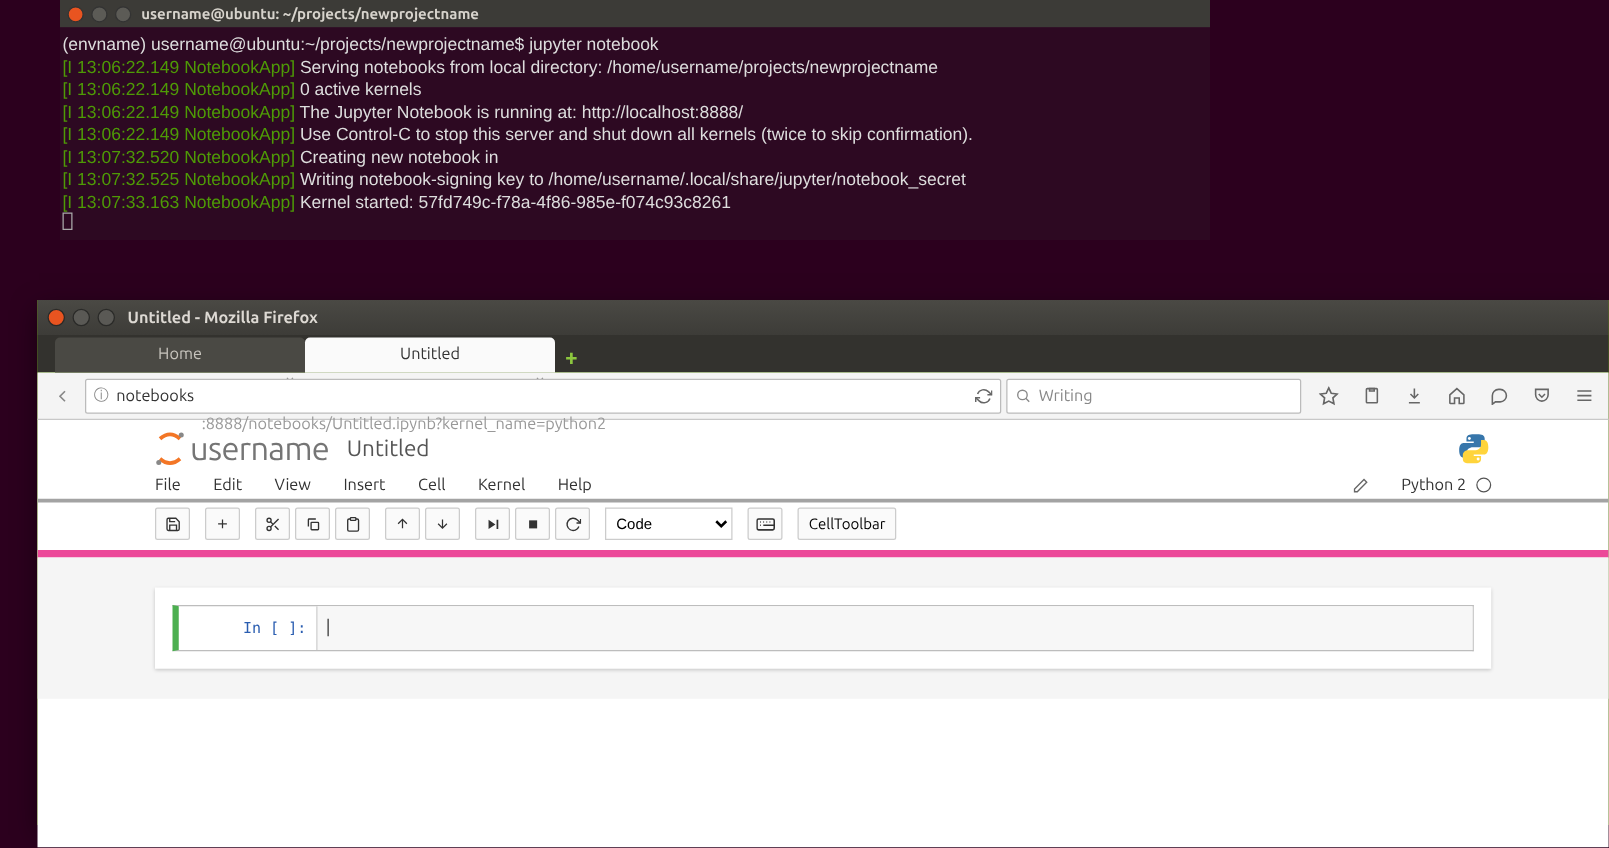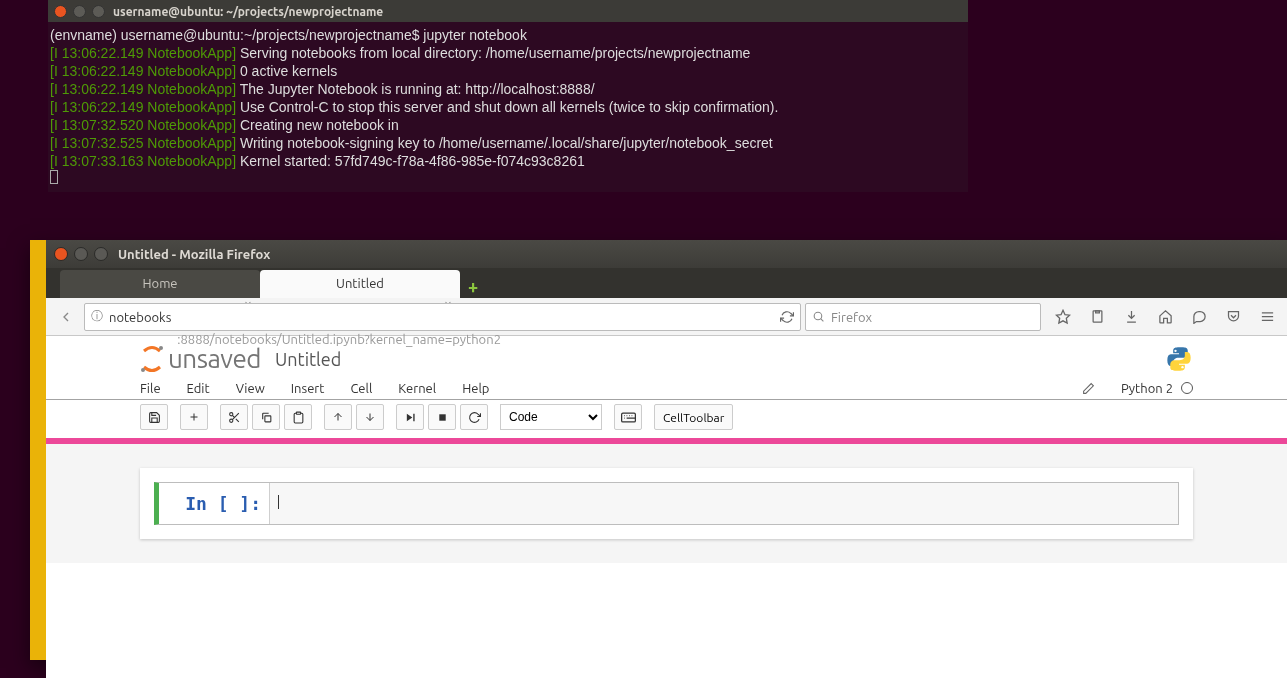--- a/index.html
+++ b/index.html
@@ -10,21 +10,21 @@
 .term-titlebar { background:#3c3b37; height:22px; display:flex; align-items:center; padding:0 6px; gap:8px; }
 .term-btns { display:flex; gap:6px; }
 .tbtn { width:13px; height:13px; border-radius:50%; background:#5c5b56; border:1px solid #333; }
 .tbtn.close { background:#e95420; }
 .term-title { color:#d7d3cc; font-size:12px; font-weight:bold; }
 .term-body { background:#2d0922; color:#ddd; font-family:Liberation Sans, sans-serif; font-size:14px; line-height:18px; padding:4px 2px; white-space:pre-wrap; word-break:break-all; }
 .g { color:#4e9a06; }
 .cursor { display:inline-block; width:8px; height:14px; border:1px solid #aaa; }
 
 
-.ffx { position:absolute; left:30px; top:240px; width:1257px; height:420px; background:#eab308; box-shadow:0 8px 20px rgba(0,0,0,.5);padding-left:16px; }
+.ffx { position:absolute; left:30px; top:240px; width:1257px; height:420px; background:#84cc16; box-shadow:0 8px 20px rgba(0,0,0,.5); }
 .ffx-titlebar { height:28px; background:linear-gradient(#4a4944,#3d3c38); display:flex; align-items:center; gap:10px; padding:0 8px; }
 .ffx-btns { display:flex; gap:6px; }
 .fbtn { width:14px; height:14px; border-radius:50%; background:#5a5955; border:1px solid #2a2a28; }
 .fbtn.close { background:#e95420; }
 .ffx-title { color:#ddd9d3; font-size:13px; font-weight:bold; }
 
 .tab-strip { height:30px; background:#33322e; display:flex; align-items:flex-end; padding-left:14px; }
 .tab { height:28px; width:200px; display:flex; align-items:center; padding:0 8px; gap:6px; font-size:13px; border-top-left-radius:4px; border-top-right-radius:4px;flex-direction:column; }
 .tab.inactive { background:#4a4944; color:#c7c4bd; }
 .tab.active { background:#fafafa; color:#333; }
@@ -45,36 +45,36 @@
 
 .page { background:#fff; height:342px; overflow:hidden; }
 .jp-header { display:flex; align-items:center; gap:14px; padding:8px 94px 4px; }
 .jp-logo { display:flex; align-items:center; gap:4px; }
 .jp-logo-txt { font-size:26px; color:#757575; letter-spacing:-0.5px; }
 .jp-brackets { width:24px; }
 .jp-doc-title { font-size:18px; color:#555; }
 .jp-checkpoint { font-size:12px; color:#777; }
 .py-logo { margin-left:auto; }
 
-.jp-menu { display:flex; gap:26px; padding:4px 94px; border-bottom:1px solid #a3a3a3; font-size:13px; color:#333; align-items:center; }
+.jp-menu { display:flex; gap:26px; padding:4px 94px; border-bottom:3px solid #a3a3a3; font-size:13px; color:#333; align-items:center; }
 .jp-menu .sp { flex:1; }
 .jp-menu-edit { color:#666; }
 .kernel-ind { display:flex; align-items:center; gap:8px; font-size:13px; color:#333; }
 .kcircle { width:12px; height:12px; border:1px solid #555; border-radius:50%; }
 
 .jp-tool { display:flex; gap:4px; align-items:center; padding:4px 94px 8px; border-bottom:6px solid #ec4899; }
 .tb { width:28px; height:26px; border:1px solid #ccc; border-radius:2px; background:#fafafa; display:flex; align-items:center; justify-content:center; font-size:12px; color:#333; }
 .tb-gap { width:4px; }
 .cell-type { height:26px; border:1px solid #ccc; background:#fff; font-size:12px; padding:0 4px; width:102px; }
 .celltool { height:26px; border:1px solid #ccc; border-radius:2px; background:#fafafa; font-size:12px; padding:0 8px; display:flex; align-items:center;justify-content:center; }
 
 .nb-area { background:#f5f5f5; padding:24px 94px; }
 .nb-paper { background:#fff; box-shadow:0 1px 3px rgba(0,0,0,.2); padding:14px; }
 .cell { display:flex; border:1px solid #bdbdbd; border-left:5px solid #4caf50; }
-.prompt { width:110px; text-align:right; padding:10px 8px; font-family:monospace; font-size:18px; color:#2a5db0;font-weight:bold; }
+.prompt { width:110px; text-align:right; padding:10px 8px; font-family:monospace; font-size:12px; color:#2a5db0; }
 .code-input { flex:1; border-left:1px solid #cfcfcf; background:#f7f7f7; padding:10px 8px; font-family:monospace; font-size:13px; }
 .code-input .caret { display:inline-block; width:1px; height:14px; background:#333; vertical-align:middle; animation:blink 1s step-end infinite; }
 @keyframes blink { 50% { opacity:0; } }
 
 svg { display:block; }
 </style>
 </head>
 <body>
 
 <div class="term">
@@ -142,21 +142,21 @@
             <path d="M23 4v6h-6M1 20v-6h6"></path>
             <path d="M3.51 9a9 9 0 0114.85-3.36L23 10M1 14l4.64 4.36A9 9 0 0020.49 15"></path>
           </svg>
       </span>
     </div>
     <div class="search-box">
       <svg width="13" height="13" viewBox="0 0 24 24" fill="none" stroke="#888" stroke-width="2">
           <circle cx="11" cy="11" r="7"></circle>
           <path d="M21 21l-5-5"></path>
         </svg>
-      <span>Firefox</span>
+      <span>Writing</span>
     </div>
     <div class="right-icons">
       <div class="nav-icon">
           <svg width="16" height="16" viewBox="0 0 24 24" fill="none" stroke="#666" stroke-width="2">
             <polygon points="12 2 15 8.5 22 9.3 17 14 18.2 21 12 17.8 5.8 21 7 14 2 9.3 9 8.5"></polygon>
           </svg>
         </div>
       <div class="nav-icon">
           <svg width="15" height="15" viewBox="0 0 24 24" fill="none" stroke="#666" stroke-width="2">
             <rect x="5" y="3" width="14" height="18" rx="1"></rect>
@@ -195,21 +195,21 @@
   <div class="page">
 
     <div class="jp-header">
       <div class="jp-logo">
         <svg class="jp-brackets" width="24" height="28" viewBox="0 0 24 28">
             <path d="M4 6 Q12 -1 20 6" fill="none" stroke="#f37626" stroke-width="3"></path>
             <path d="M4 22 Q12 29 20 22" fill="none" stroke="#f37626" stroke-width="3"></path>
             <circle cx="21" cy="3" r="2" fill="#888"></circle>
             <circle cx="3" cy="25" r="2" fill="#888"></circle>
           </svg>
-        <span class="jp-logo-txt">unsaved</span>
+        <span class="jp-logo-txt">username</span>
       </div>
       <span class="jp-doc-title">Untitled</span>
       <div class="py-logo">
         <svg width="28" height="28" viewBox="0 0 48 48">
             <path fill="#3776ab" d="M24 4c-6 0-10 1-10 6v4h10v2H10c-4 0-6 4-6 10s2 10 6 10h4v-6c0-5 4-8 9-8h9c4 0 7-3 7-7V10c0-5-4-6-10-6h-5z"></path>
             <circle cx="18" cy="10" r="2" fill="#fff"></circle>
             <path fill="#ffd43b" d="M24 44c6 0 10-1 10-6v-4H24v-2h14c4 0 6-4 6-10s-2-10-6-10h-4v6c0 5-4 8-9 8h-9c-4 0-7 3-7 7v5c0 5 4 6 10 6h5z"></path>
             <circle cx="30" cy="38" r="2" fill="#fff"></circle>
           </svg>
       </div>

